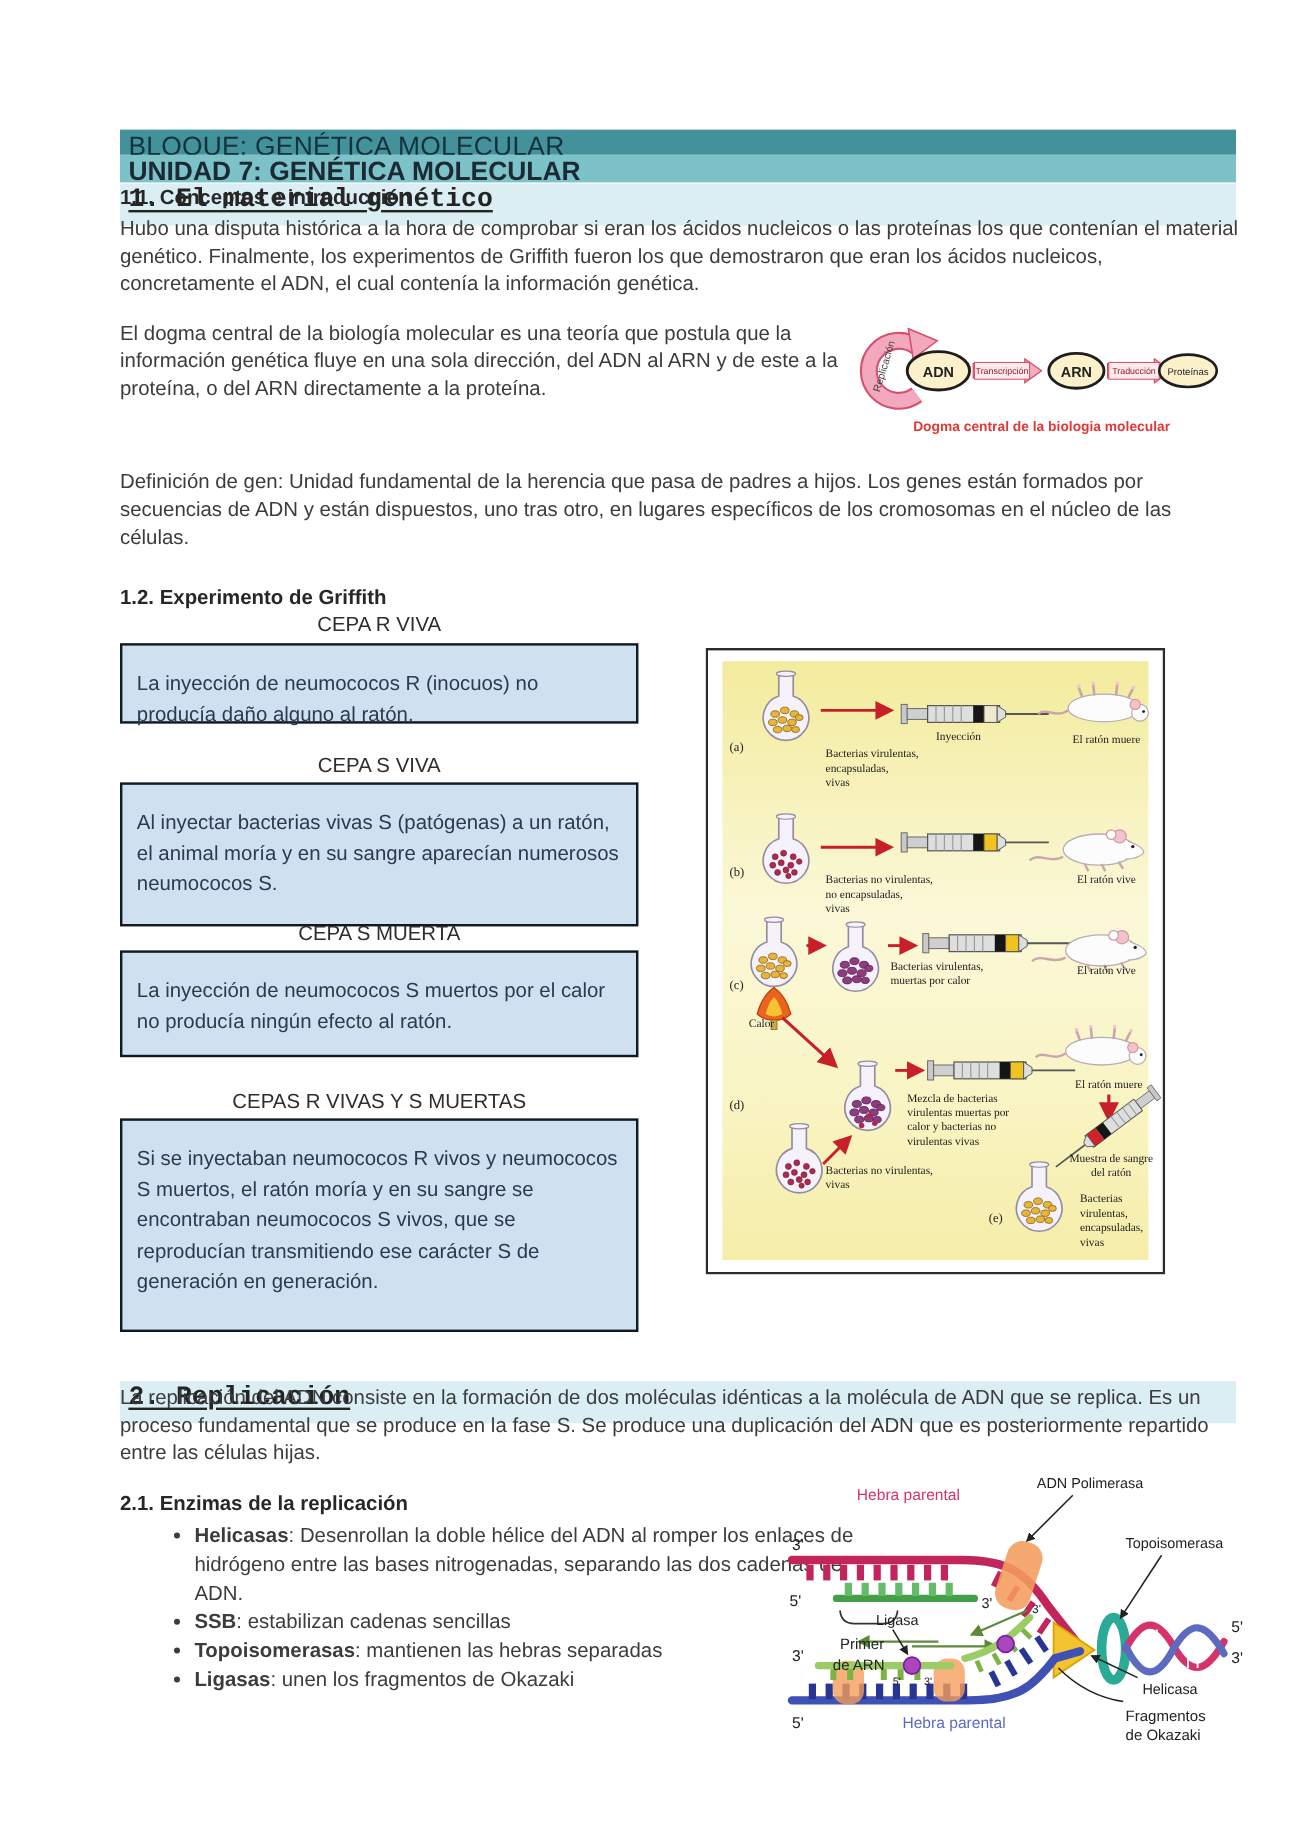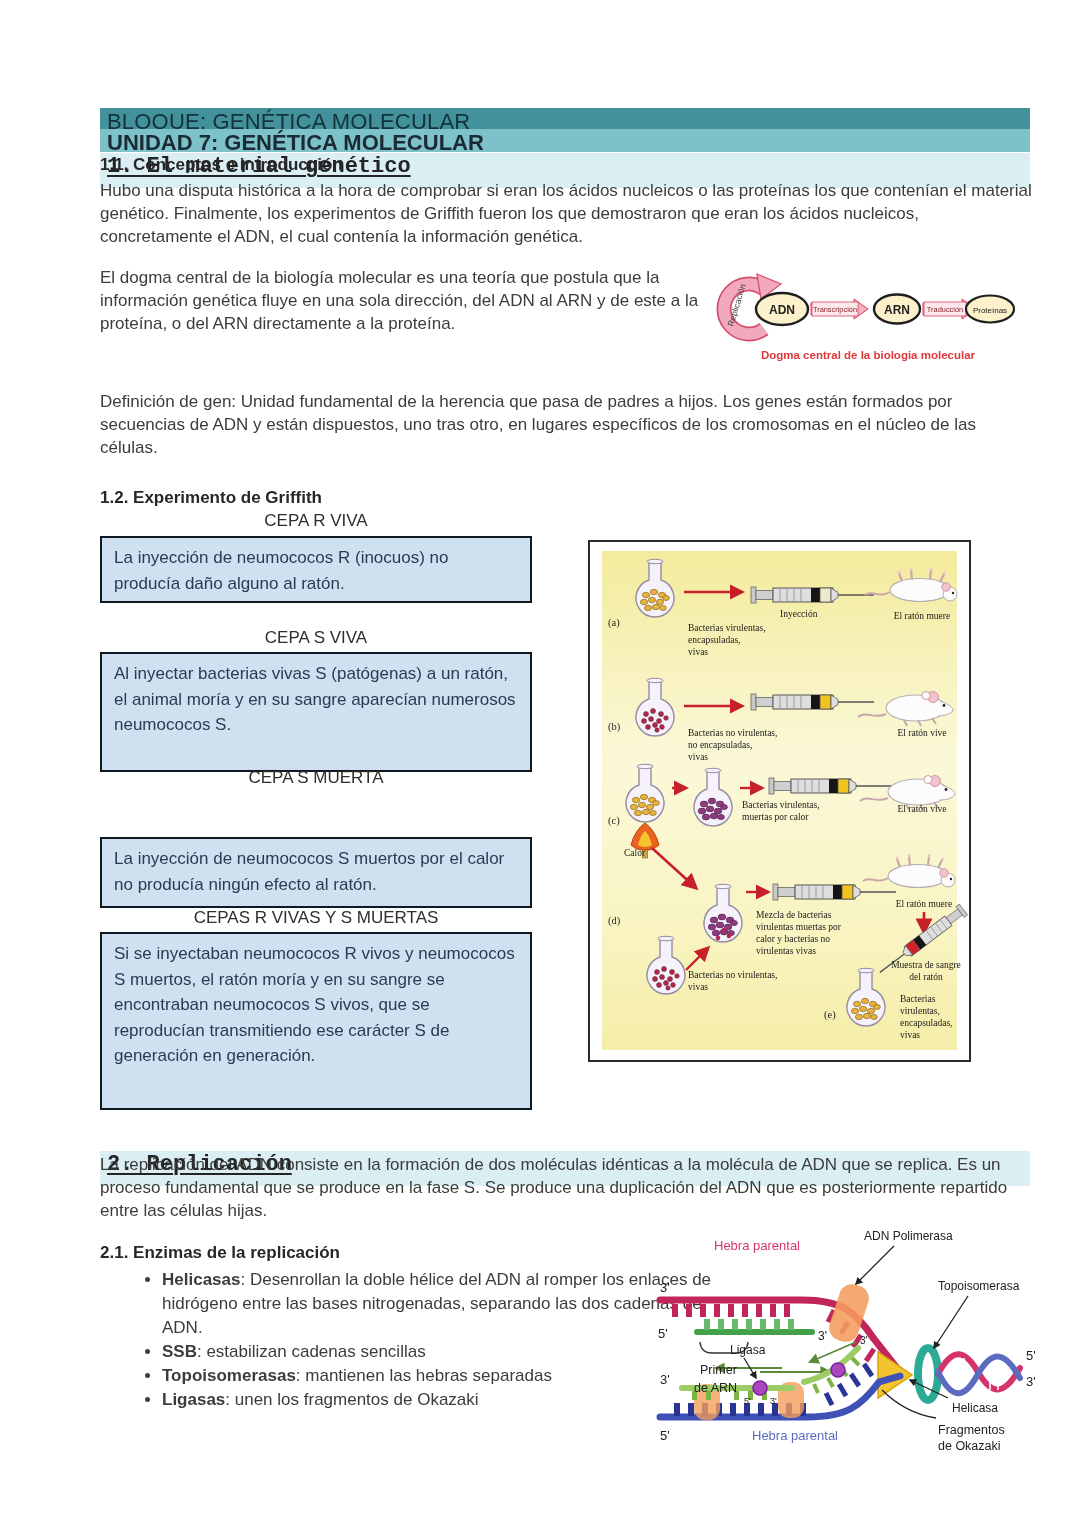--- a/index.html
+++ b/index.html
@@ -14,21 +14,21 @@
   .bar2{top:105px;height:23px;background:#7dc1c9;color:#1b2a33;font-weight:bold;}
   .secbar{background:#daeef3;color:#242424;font-weight:bold;height:35px;font-family:Liberation Mono, monospace;}
   .secbar span{text-decoration:underline;text-decoration-thickness:2px;text-underline-offset:3px;}
   .bar3{top:129px;}
   .bar4{top:1127px;}
   .h2{left:100px;font-size:17px;font-weight:bold;color:#272727;}
   .para{left:100px;font-size:17px;line-height:23px;color:#3c3c3c;}
   .cepatitle{left:100px;width:432px;text-align:center;font-size:17px;color:#2e2e2e;}
   .cepabox{
     left:100px;width:432px;box-sizing:border-box;background:#cfe1f1;
-    border:2px solid #101820;padding:7px 12px;font-size:17px;line-height:25.5px;color:#2c3a50;
+    border:2px solid #101820;padding:19px 12px;font-size:17px;line-height:25.5px;color:#2c3a50;
   }
   .figtext{font-family:"Liberation Serif",serif;}
   svg text{user-select:none;}
 </style>
 </head>
 <body>
 
 <div class="abs bar bar1">BLOQUE: GENÉTICA MOLECULAR</div>
 <div class="abs bar bar2">UNIDAD 7: GENÉTICA MOLECULAR</div>
 <div class="abs bar secbar bar3"><span>1. El material genético</span></div>
@@ -68,21 +68,21 @@
 
 <div class="abs h2" style="top:488px;text-align:right;">1.2. Experimento de Griffith</div>
 
 <div class="abs cepatitle" style="top:511px;">CEPA R VIVA</div>
 <div class="abs cepabox" style="top:536px;height:67px;">La inyección de neumococos R (inocuos) no producía daño alguno al ratón.</div>
 
 <div class="abs cepatitle" style="top:628px;">CEPA S VIVA</div>
 <div class="abs cepabox" style="top:652px;height:120px;">Al inyectar bacterias vivas S (patógenas) a un ratón, el animal moría y en su sangre aparecían numerosos neumococos S.</div>
 
 <div class="abs cepatitle" style="top:768px;">CEPA S MUERTA</div>
-<div class="abs cepabox" style="top:837px;height:71px;">La inyección de neumococos S muertos por el calor no producía ningún efecto al ratón.</div>
+<div class="abs cepabox" style="top:792px;height:89px;">La inyección de neumococos S muertos por el calor no producía ningún efecto al ratón.</div>
 
 <div class="abs cepatitle" style="top:908px;">CEPAS R VIVAS Y S MUERTAS</div>
 <div class="abs cepabox" style="top:932px;height:178px;">Si se inyectaban neumococos R vivos y neumococos S muertos, el ratón moría y en su sangre se encontraban neumococos S vivos, que se reproducían transmitiendo ese carácter S de generación en generación.</div>
 
 <svg class="abs figtext" style="top:540px;left:588px;" width="383" height="522" viewBox="0 0 383 522" font-family="Liberation Serif,serif">
 <defs>
   <linearGradient id="ygrad" x1="0" y1="0" x2="0" y2="1">
     <stop offset="0" stop-color="#f3eb9c"></stop>
         <stop offset=".42" stop-color="#fbf8d8"></stop>
     <stop offset=".75" stop-color="#f9f4c2"></stop>

